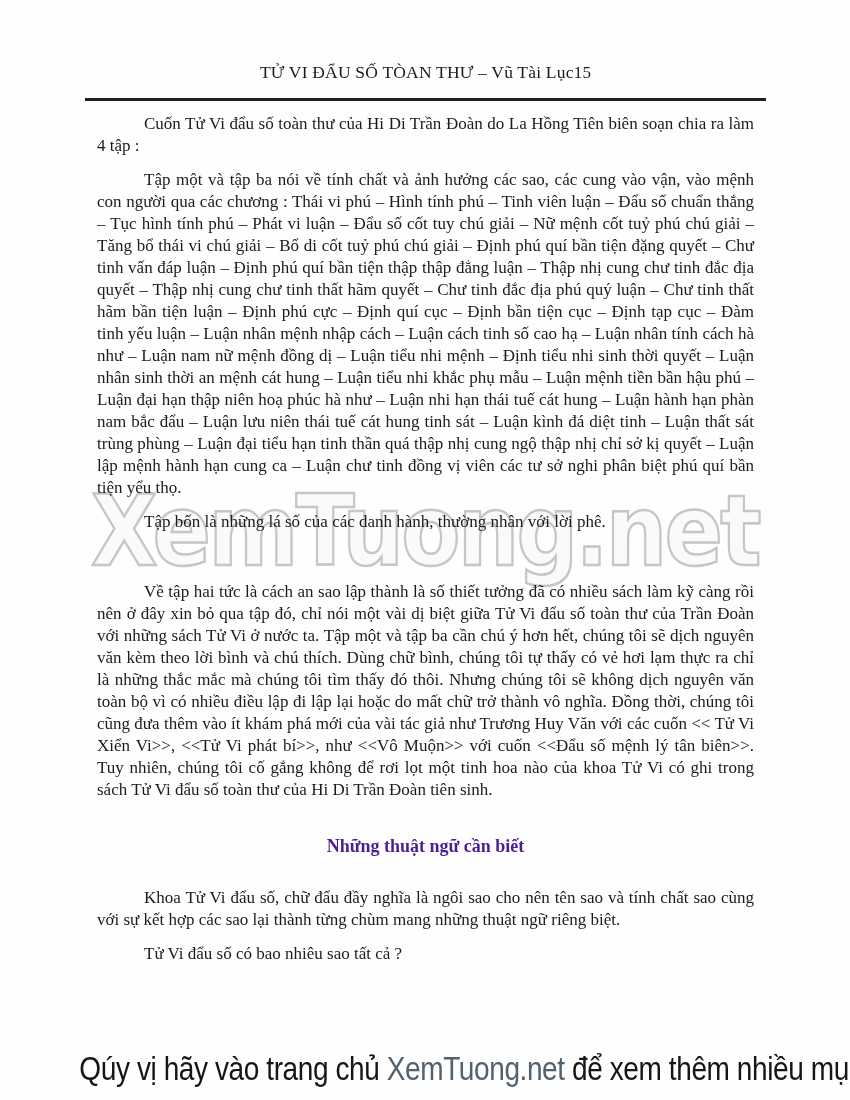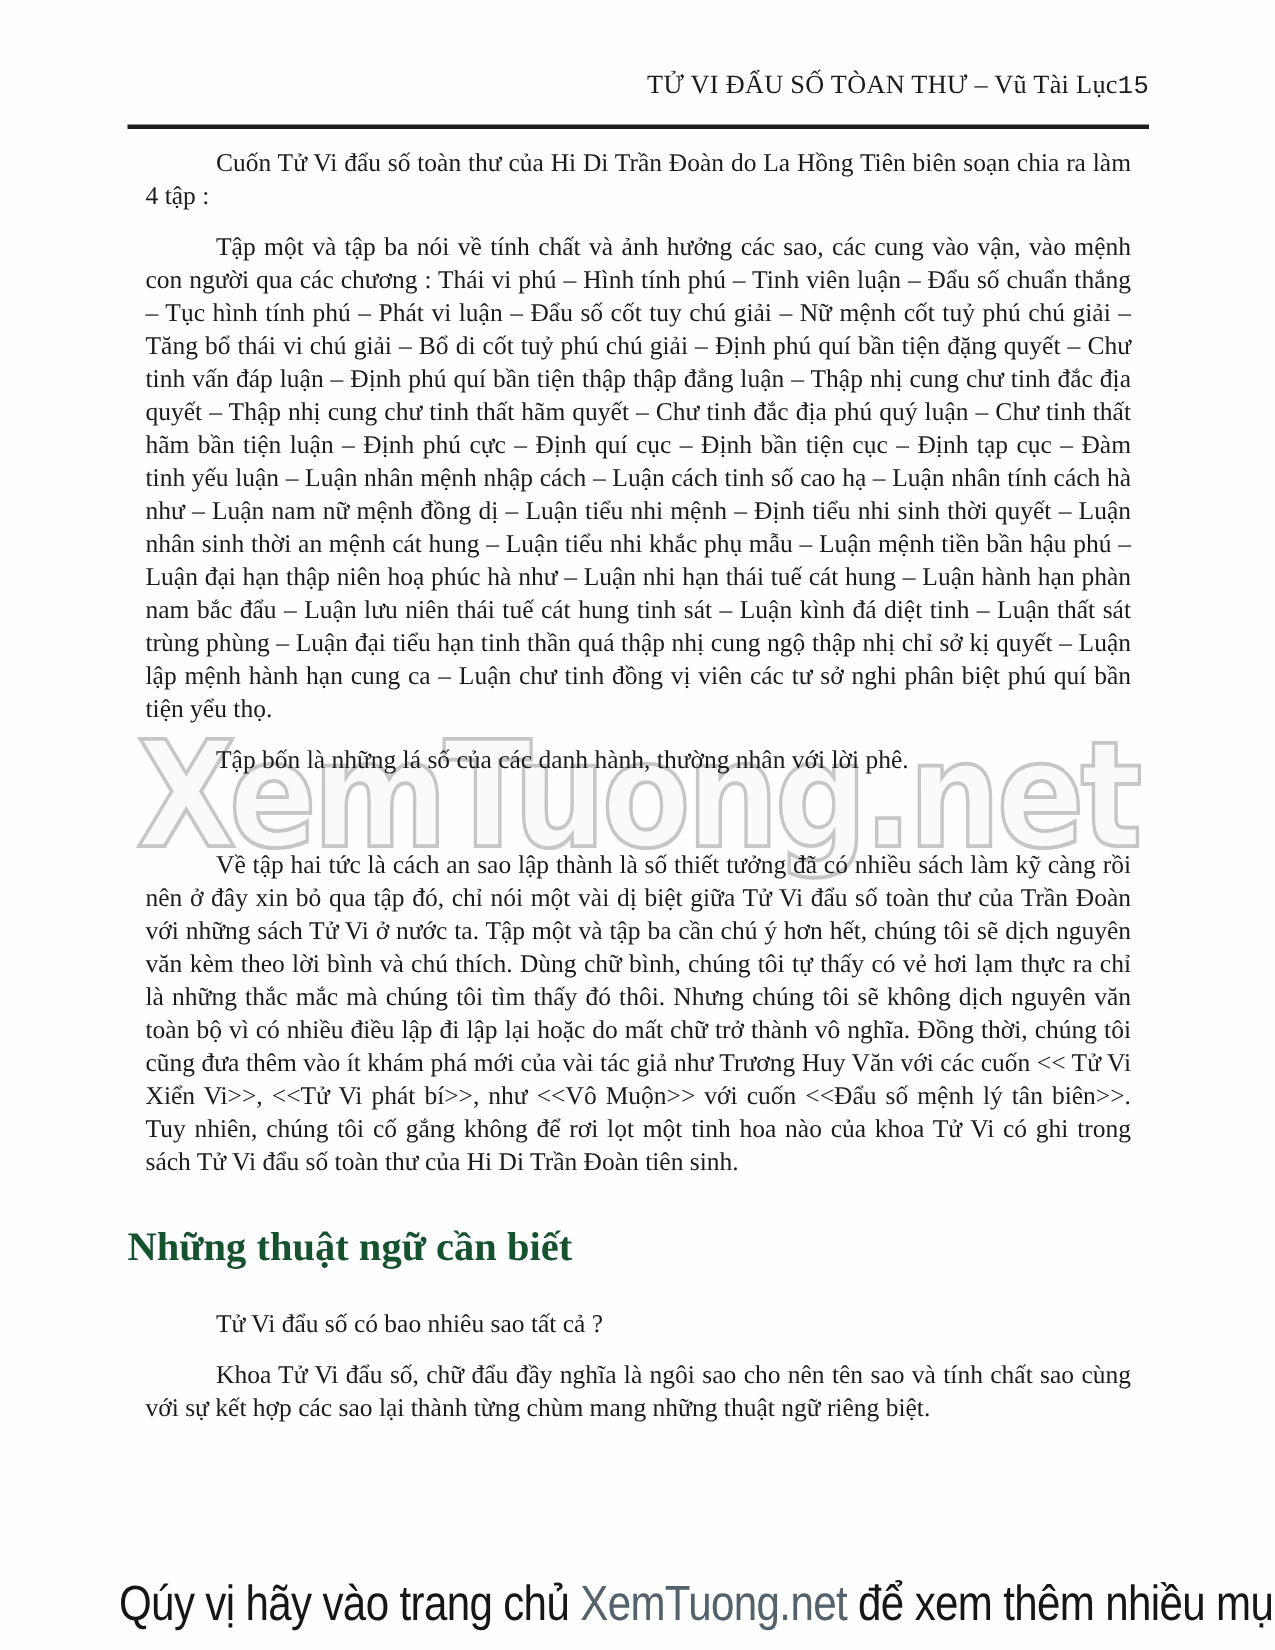--- a/index.html
+++ b/index.html
@@ -33,48 +33,49 @@
   
   .content {
     position: absolute;
     left: 85px;
     right: 84px;
     top: 46px;
     z-index: 1;
   }
   .page-header {
     display: flex;
-    justify-content: flex-end;
+    justify-content: center;
     align-items: baseline;
     font-size: 17.5px;
     letter-spacing: 0.2px;
+    margin-top: 16px;
   }
   .running-title { white-space: nowrap; }
-  .page-number { font-size: 17px; font-family: Liberation Mono, monospace; }
+  .page-number { font-size: 17px; }
   .rule {
     border: none;
     border-top: 3px solid #1f1f1f;
     margin: 15px 0 9px 0;
   }
   .body-text p {
     margin: 12px;
     font-size: 17px;
     line-height: 22px;
     text-align: justify;
     text-indent: 47px;
   }
   p.gap-before { margin-top: 48px; }
   .section-heading {
     margin: 30px 0 26px 0;
-    font-size: 27px;
+    font-size: 18px;
     font-weight: bold;
-    text-align: left;
+    text-align: center;
     text-indent: 0;
     line-height: 30px;
-    color: #14532d;
+    color: #4c1d95;
   }
   
   .footer {
     position: absolute;
     left: 0;
     right: 0;
     top: 1050px;
     z-index: 1;
     text-align: center;
     white-space: nowrap;
@@ -108,22 +109,22 @@
     <hr class="rule">
 
     <div class="body-text">
       <p>Cuốn Tử Vi đẩu số toàn thư của Hi Di Trần Đoàn do La Hồng Tiên biên soạn chia ra làm 4 tập :</p>
       <p>Tập một và tập ba nói về tính chất và ảnh hưởng các sao, các cung vào vận, vào mệnh con người qua các chương : Thái vi phú – Hình tính phú – Tinh viên luận – Đẩu số chuẩn thắng – Tục hình tính phú – Phát vi luận – Đẩu số cốt tuy chú giải – Nữ mệnh cốt tuỷ phú chú giải – Tăng bổ thái vi chú giải – Bổ di cốt tuỷ phú chú giải – Định phú quí bần tiện đặng quyết – Chư tinh vấn đáp luận – Định phú quí bần tiện thập thập đẳng luận – Thập nhị cung chư tinh đắc địa quyết – Thập nhị cung chư tinh thất hãm quyết – Chư tinh đắc địa phú quý luận – Chư tinh thất hãm bần tiện luận – Định phú cực – Định quí cục – Định bần tiện cục – Định tạp cục – Đàm tinh yếu luận – Luận nhân mệnh nhập cách – Luận cách tinh số cao hạ – Luận nhân tính cách hà như – Luận nam nữ mệnh đồng dị – Luận tiểu nhi mệnh – Định tiểu nhi sinh thời quyết – Luận nhân sinh thời an mệnh cát hung – Luận tiểu nhi khắc phụ mẫu – Luận mệnh tiền bần hậu phú – Luận đại hạn thập niên hoạ phúc hà như – Luận nhi hạn thái tuế cát hung – Luận hành hạn phàn nam bắc đẩu – Luận lưu niên thái tuế cát hung tinh sát – Luận kình đá diệt tinh – Luận thất sát trùng phùng – Luận đại tiểu hạn tinh thần quá thập nhị cung ngộ thập nhị chỉ sở kị quyết – Luận lập mệnh hành hạn cung ca – Luận chư tinh đồng vị viên các tư sở nghi phân biệt phú quí bần tiện yểu thọ.</p>
       <p>Tập bốn là những lá số của các danh hành, thường nhân với lời phê.</p>
       <p class="gap-before">Về tập hai tức là cách an sao lập thành là số thiết tưởng đã có nhiều sách làm kỹ càng rồi nên ở đây xin bỏ qua tập đó, chỉ nói một vài dị biệt giữa Tử Vi đẩu số toàn thư của Trần Đoàn với những sách Tử Vi ở nước ta. Tập một và tập ba cần chú ý hơn hết, chúng tôi sẽ dịch nguyên văn kèm theo lời bình và chú thích. Dùng chữ bình, chúng tôi tự thấy có vẻ hơi lạm thực ra chỉ là những thắc mắc mà chúng tôi tìm thấy đó thôi. Nhưng chúng tôi sẽ không dịch nguyên văn toàn bộ vì có nhiều điều lập đi lập lại hoặc do mất chữ trở thành vô nghĩa. Đồng thời, chúng tôi cũng đưa thêm vào ít khám phá mới của vài tác giả như Trương Huy Văn với các cuốn &lt;&lt; Tử Vi Xiển Vi&gt;&gt;, &lt;&lt;Tử Vi phát bí&gt;&gt;, như &lt;&lt;Vô Muộn&gt;&gt; với cuốn &lt;&lt;Đẩu số mệnh lý tân biên&gt;&gt;. Tuy nhiên, chúng tôi cố gắng không để rơi lọt một tinh hoa nào của khoa Tử Vi có ghi trong sách Tử Vi đẩu số toàn thư của Hi Di Trần Đoàn tiên sinh.</p>
 
       <h2 class="section-heading">Những thuật ngữ cần biết</h2>
 
+      <p>Khoa Tử Vi đẩu số, chữ đẩu đầy nghĩa là ngôi sao cho nên tên sao và tính chất sao cùng với sự kết hợp các sao lại thành từng chùm mang những thuật ngữ riêng biệt.</p>
       <p>Tử Vi đẩu số có bao nhiêu sao tất cả ?</p>
-      <p>Khoa Tử Vi đẩu số, chữ đẩu đầy nghĩa là ngôi sao cho nên tên sao và tính chất sao cùng với sự kết hợp các sao lại thành từng chùm mang những thuật ngữ riêng biệt.</p>
     </div>
 
   </div>
 
   <div class="footer">
     <span class="footer-inner">
       <span>Qúy vị hãy vào trang chủ </span><span class="footer-brand">XemTuong.net</span><span> để xem thêm nhiều mục hay khác</span>
     </span>
   </div>
 

